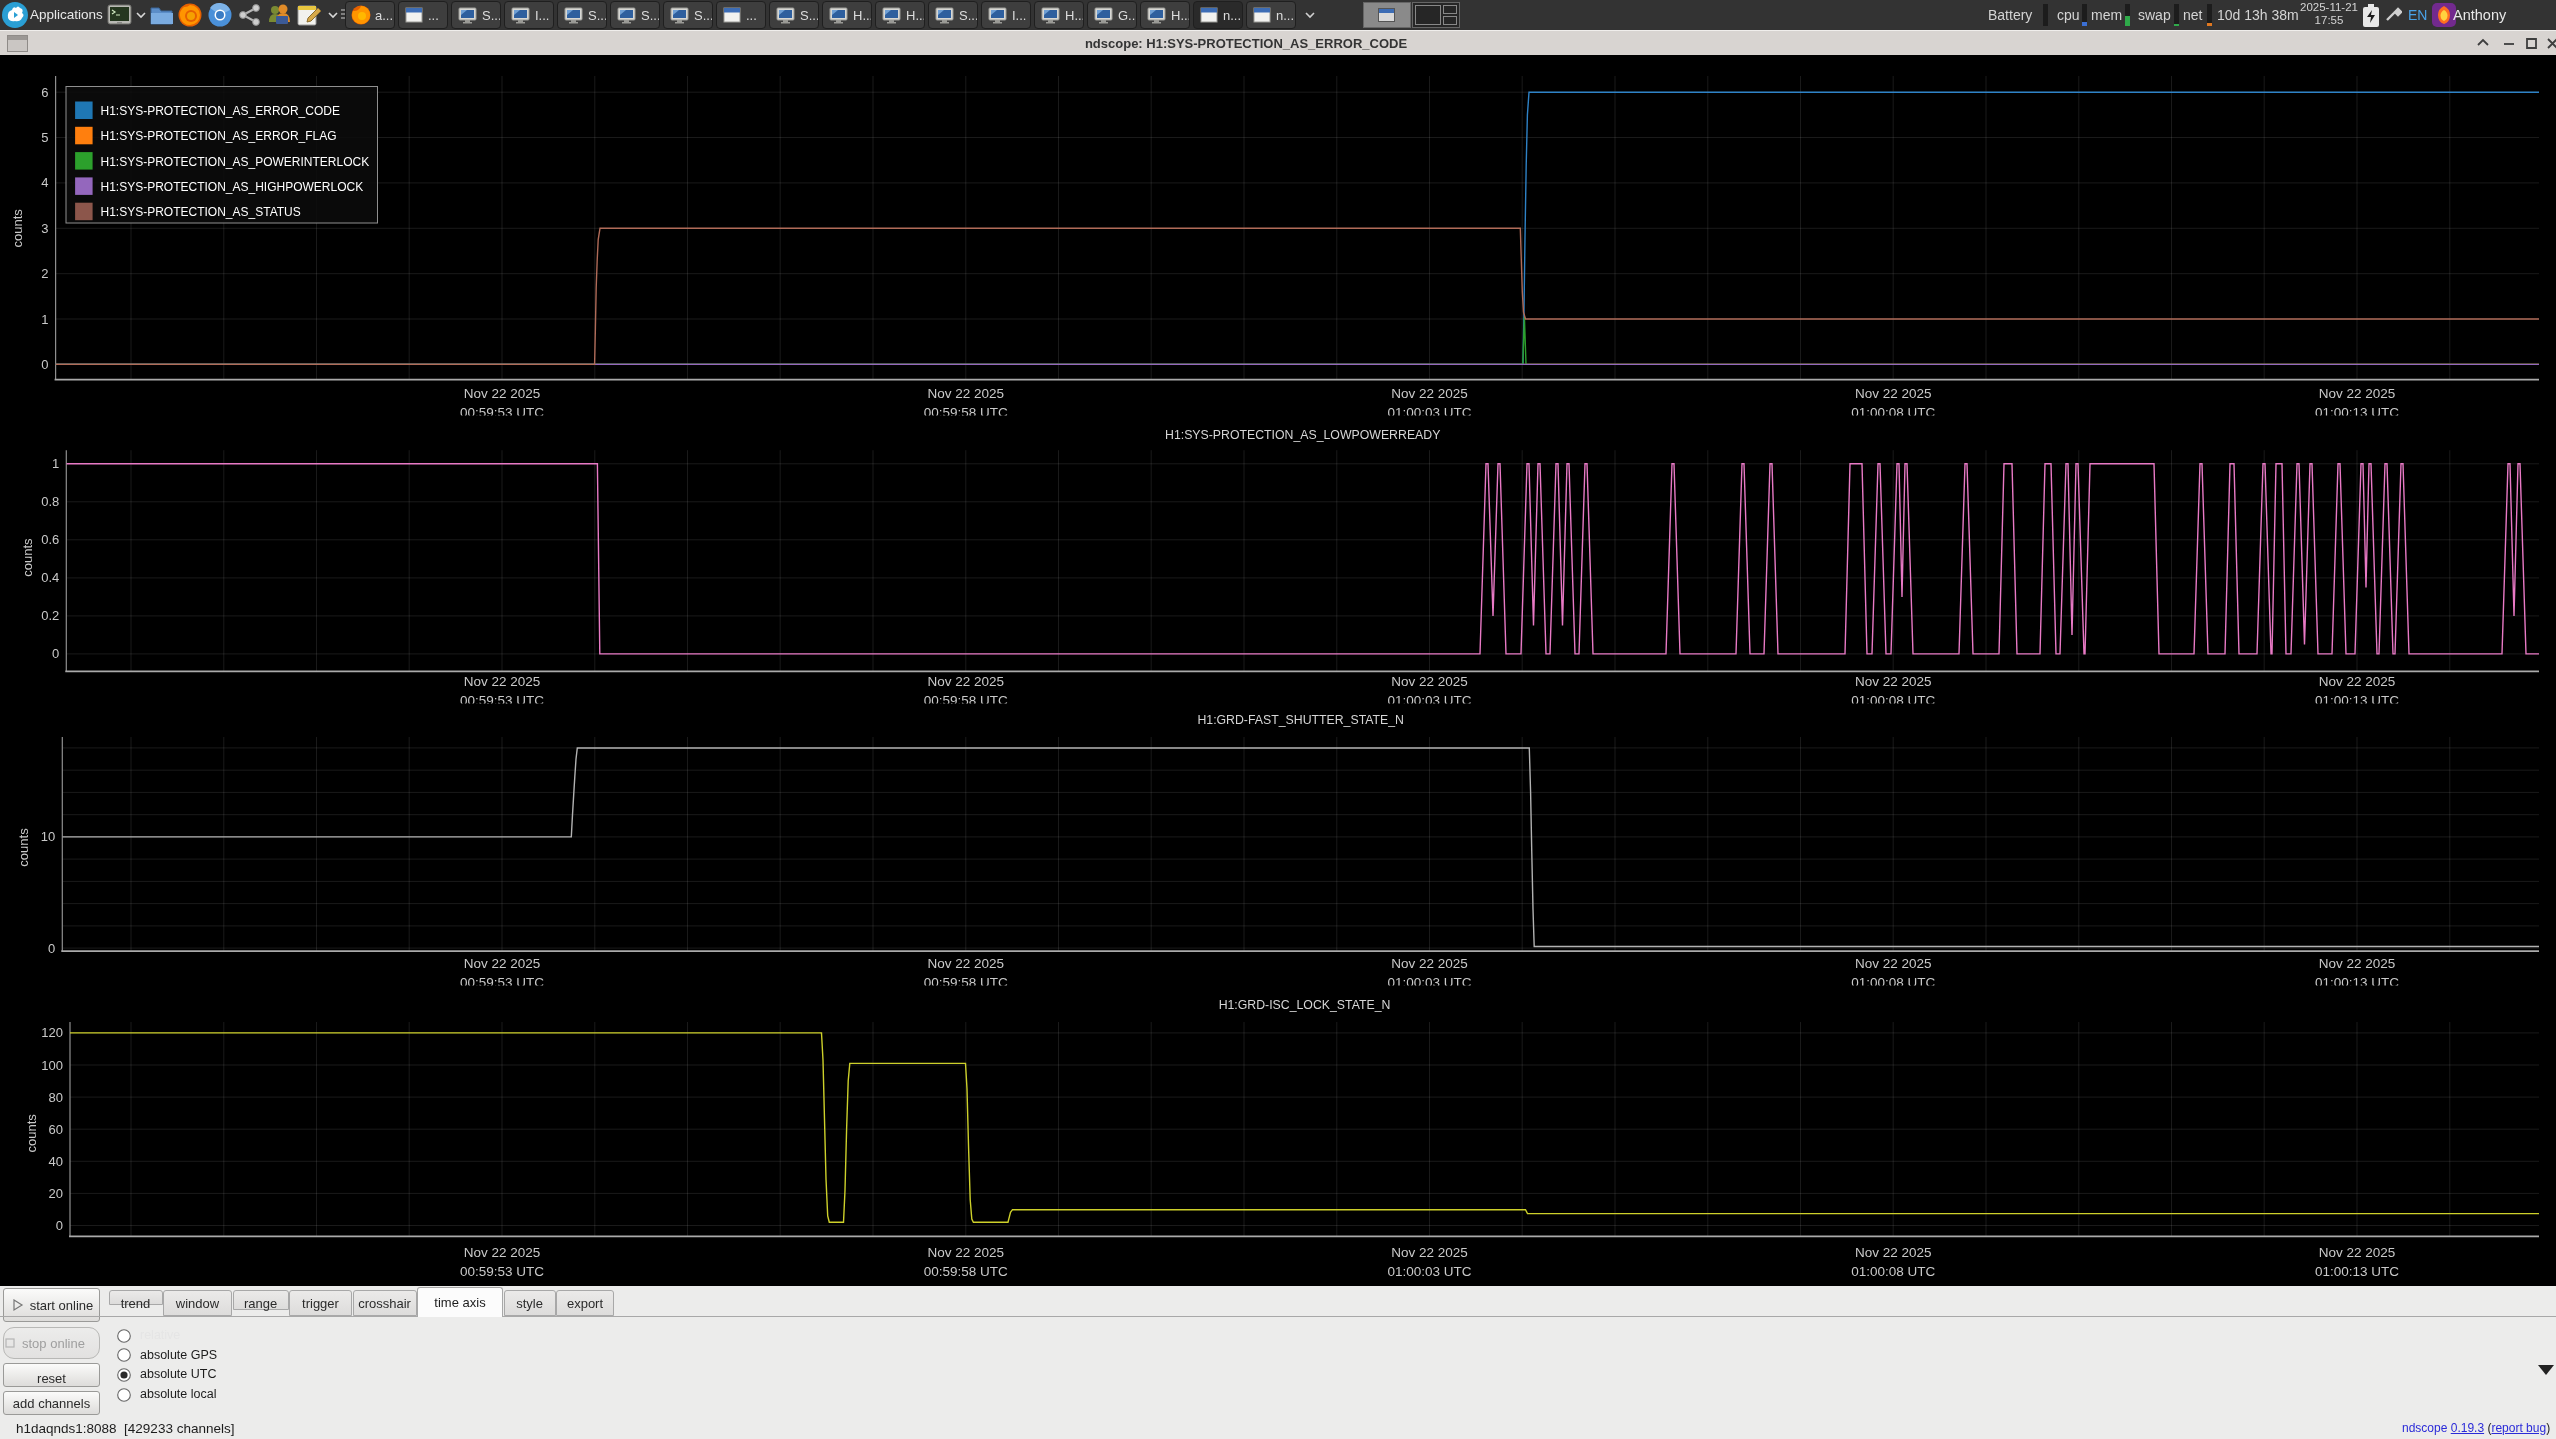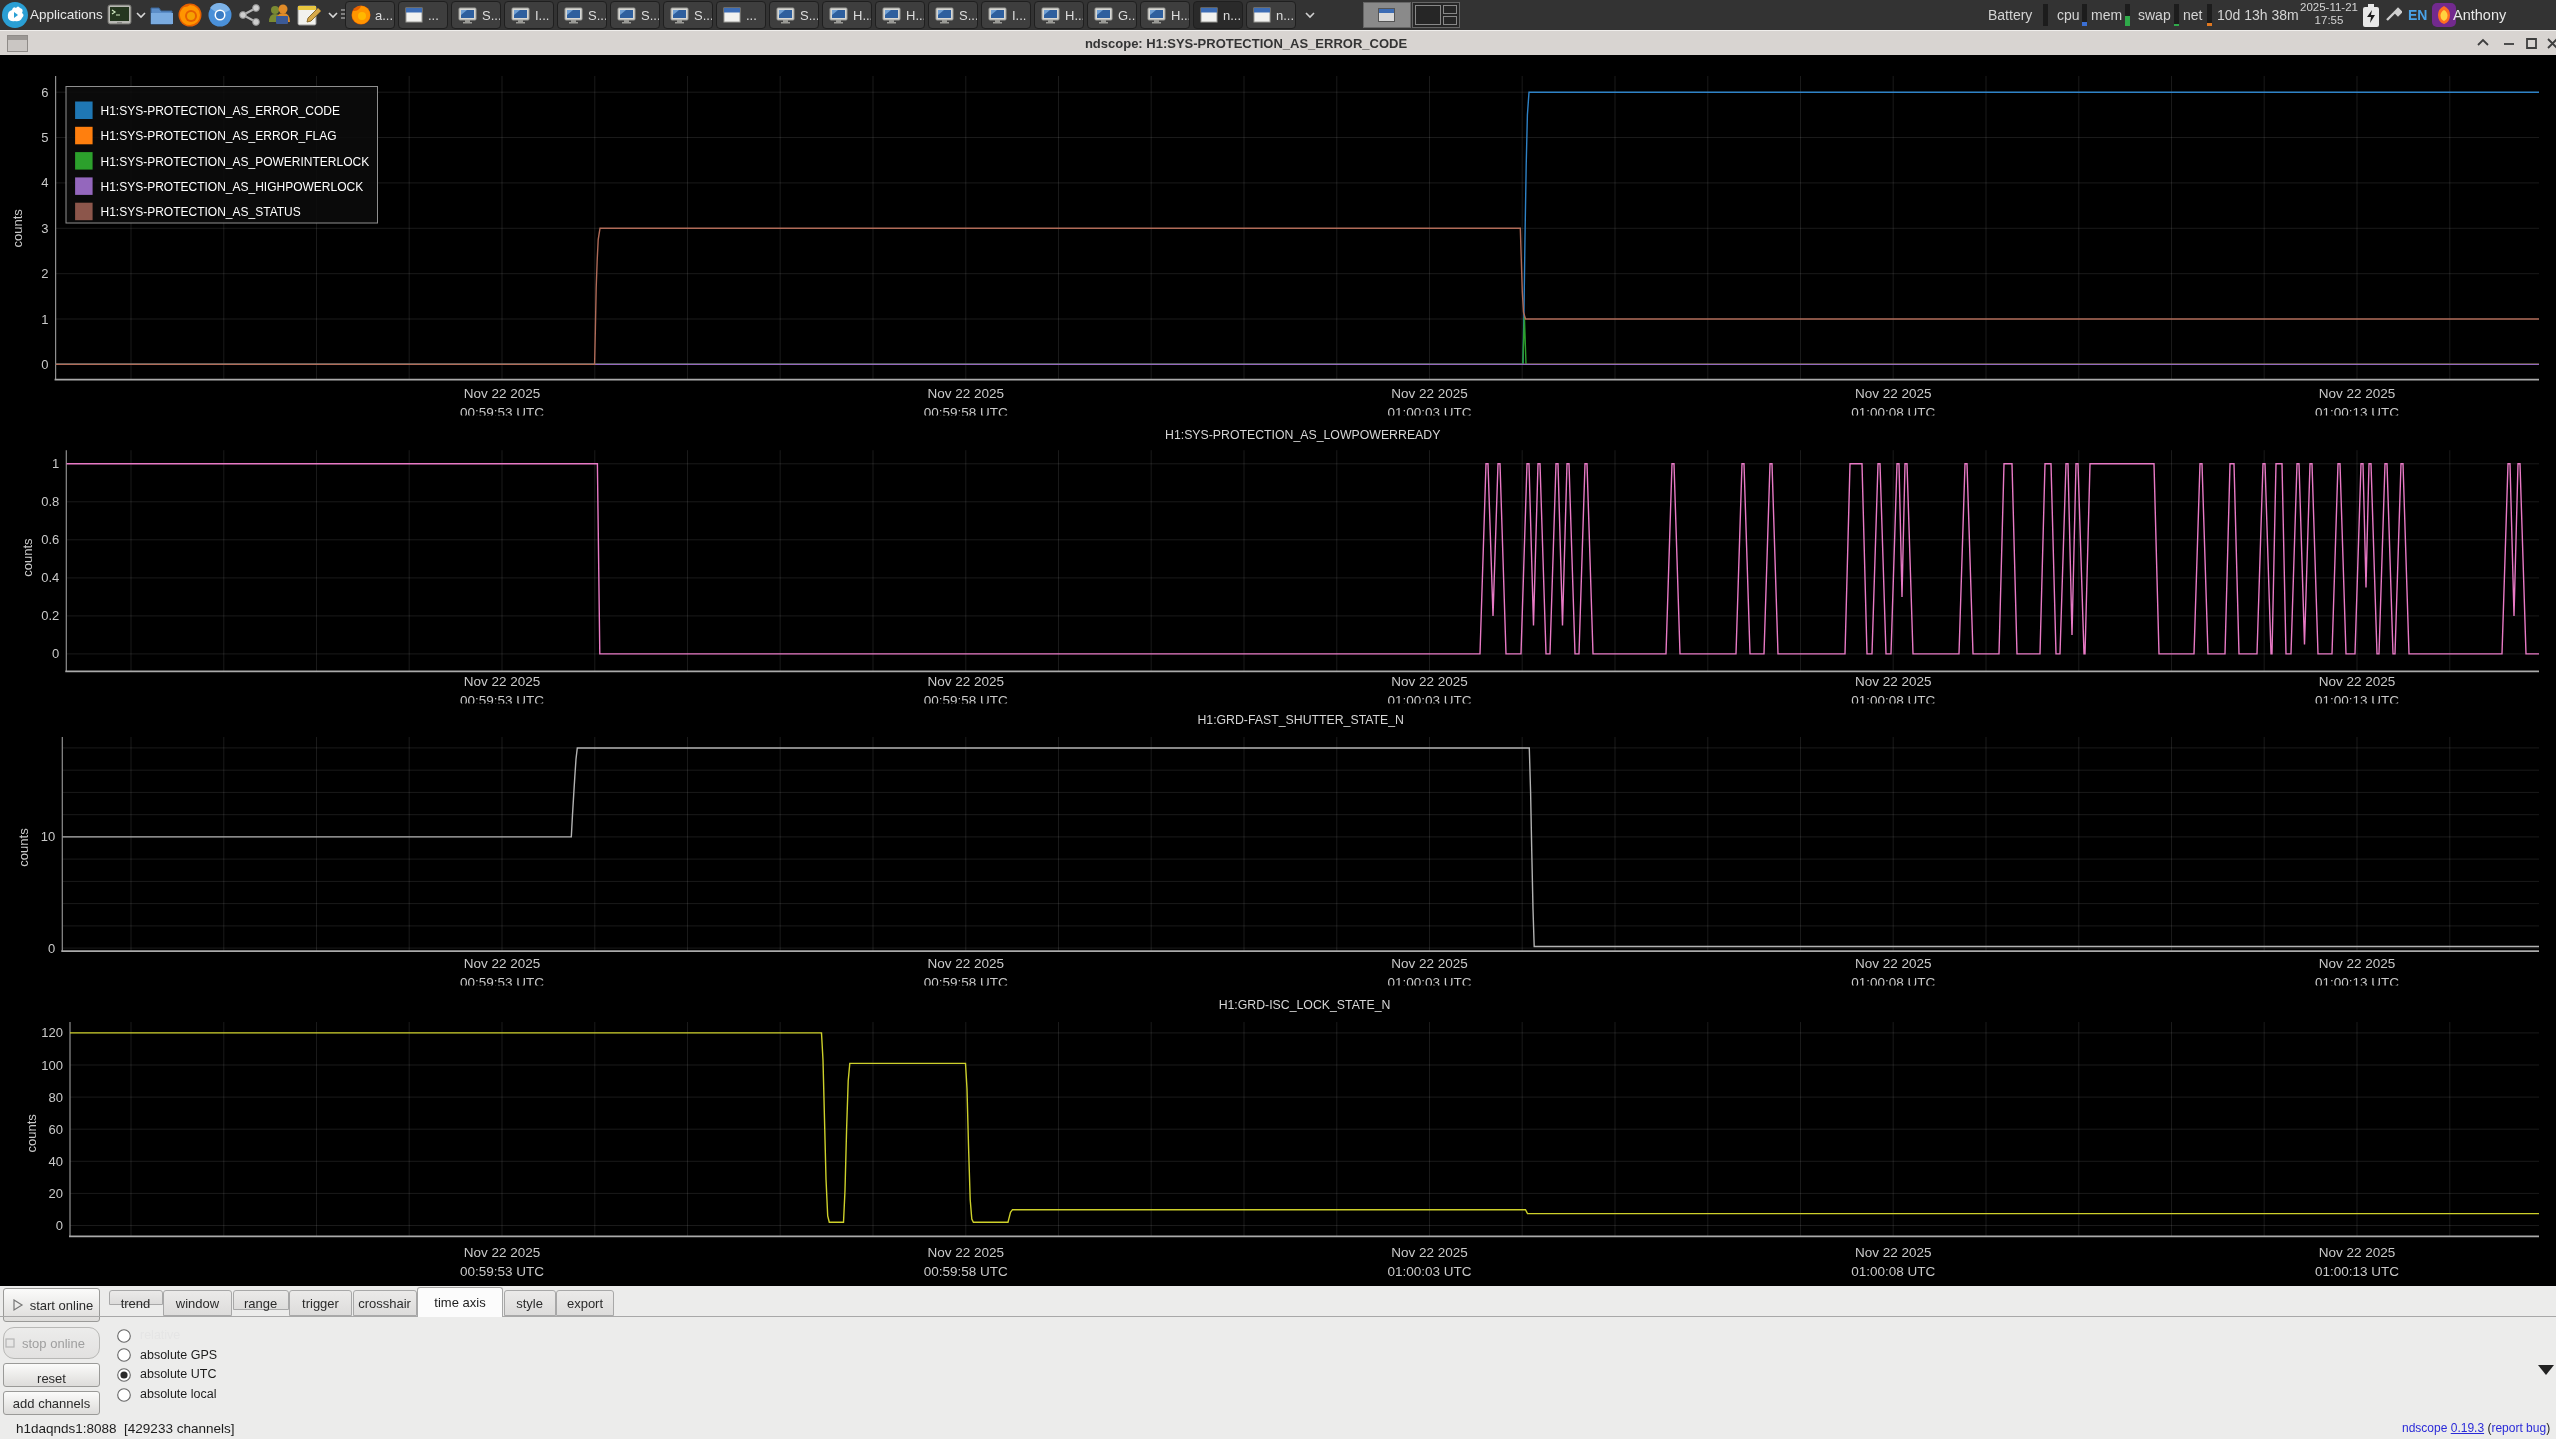--- a/index.html
+++ b/index.html
@@ -260,21 +260,21 @@
 <div style="position:absolute;left:2217px;top:0px;height:30px;line-height:30px;color:#d4d4d4;font-size:14px">10d 13h 38m</div>
 <div style="position:absolute;left:2300px;top:1px;width:58px;text-align:center;color:#d4d4d4;font-size:11.5px;line-height:13px">2025-11-21<br>17:55</div>
 <svg style="position:absolute;left:2362px;top:4px" width="18" height="23">
       <rect x="6" y="0" width="6" height="3" fill="#e8e8e8"></rect>
       <rect x="1" y="3" width="16" height="20" rx="2" fill="#e8e8e8"></rect>
       <path d="M10 6 l-5 7 h4 l-1 6 5-8 h-4z" fill="#1c1c1c"></path>
     </svg>
 <svg style="position:absolute;left:2385px;top:7px" width="17" height="17">
       <path d="M2 13 l8-8 M10 5 l3-3 3 3 -3 3z" stroke="#cfcfcf" stroke-width="2.4" fill="#cfcfcf"></path>
     </svg>
-<div style="position:absolute;left:2408px;top:0;height:30px;line-height:30px;color:#4aa3e8;font-size:14px;font-weight:bold">EN</div>
+<div style="position:absolute;left:2408px;top:0;height:30px;line-height:30px;color:#4aa3e8;font-size:14px;font-weight:normal">EN</div>
 <svg style="position:absolute;left:2432px;top:3px" width="24" height="24">
       <rect x="0" y="0" width="24" height="24" rx="5" fill="#722a8e"></rect>
       <path d="M12 3 q6 3 6 9 q0 7 -6 9 q-6-2-6-9 q0-6 6-9z" fill="#ff6f20"></path>
       <path d="M12 7 q3.5 2 3.5 5.5 q0 4-3.5 5.5 q-3.5-1.5-3.5-5.5 q0-3.5 3.5-5.5z" fill="#ffd23f"></path>
     </svg>
 <div style="position:absolute;left:2453px;top:0px;height:30px;line-height:30px;color:#e8e8e8;font-size:14.5px">Anthony Sanchez</div>
 </div>
 <div style="position:absolute;left:0;top:30px;width:2556px;height:25px;background:#d8d4d1;border-top:1px solid #f0eeec">
 <div style="position:absolute;left:7px;top:4px;width:21px;height:17px;background:#cac6c3;border:1px solid #8f8b88">
       <div style="width:100%;height:4px;background:#9b9794"></div>
@@ -635,12 +635,12 @@
   </svg>
 <div style="position:absolute;left:140px;top:1367px;font-size:12.5px;color:#1c1c1c">absolute UTC</div>
 <svg style="position:absolute;left:117px;top:1388px" width="14" height="14">
     <circle cx="7" cy="7" r="6.3" fill="#ffffff" stroke="#666" stroke-width="1.1"></circle>
   </svg>
 <div style="position:absolute;left:140px;top:1387px;font-size:12.5px;color:#1c1c1c">absolute local</div>
 <div style="position:absolute;left:16px;top:1421px;font-size:13.5px;color:#1c1c1c">h1daqnds1:8088&nbsp; [429233 channels]</div>
 <svg style="position:absolute;left:2537px;top:1364px" width="18" height="12">
     <path d="M1 1 h16 l-8 10z" fill="#222"></path>
   </svg>
-<div style="position:absolute;left:2402px;top:1421px;font-size:12px;color:#1c1c1c;white-space:nowrap"><span style="color:#2b2bd8;">ndscope</span> <span style="color:#2b2bd8;text-decoration:underline">0.19.3</span> (<span style="color:#2b2bd8;">report bug</span>)</div>
+<div style="position:absolute;left:2402px;top:1421px;font-size:12px;color:#1c1c1c;white-space:nowrap"><span style="color:#2b2bd8;">ndscope</span> <span style="color:#2b2bd8;text-decoration:underline">0.19.3</span> (<span style="color:#2b2bd8;text-decoration:underline">report bug</span>)</div>
 </body></html>

